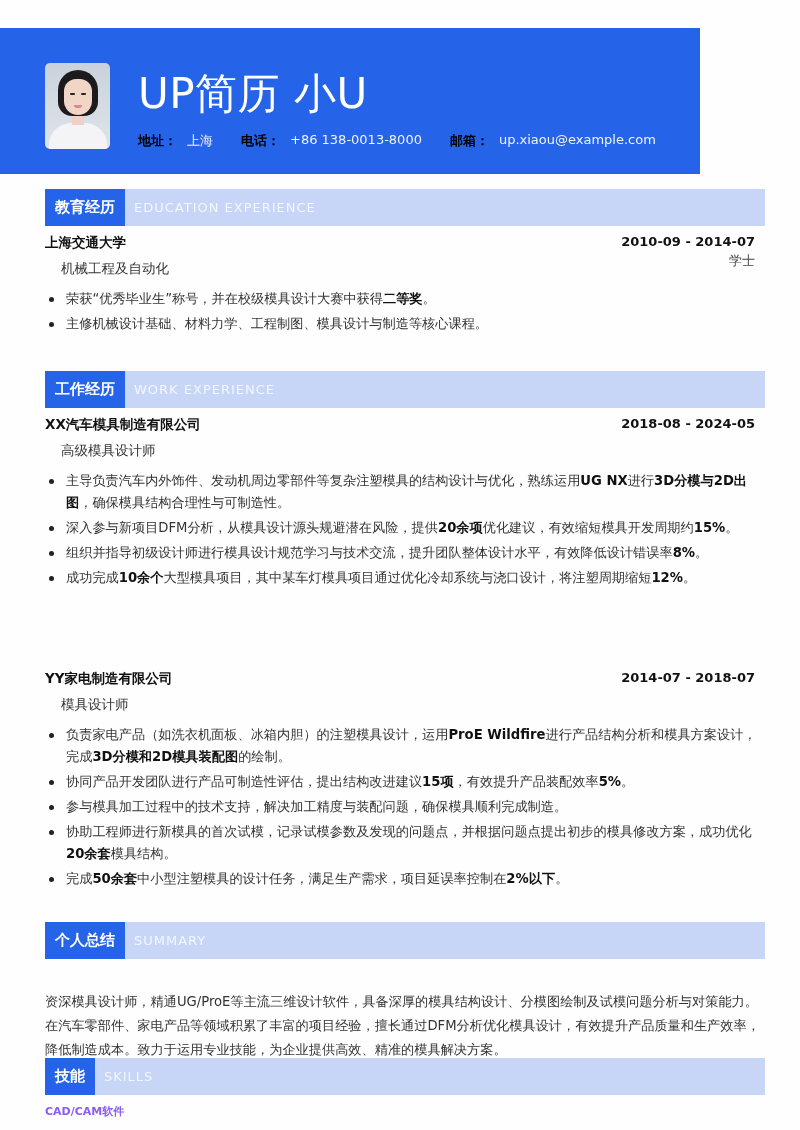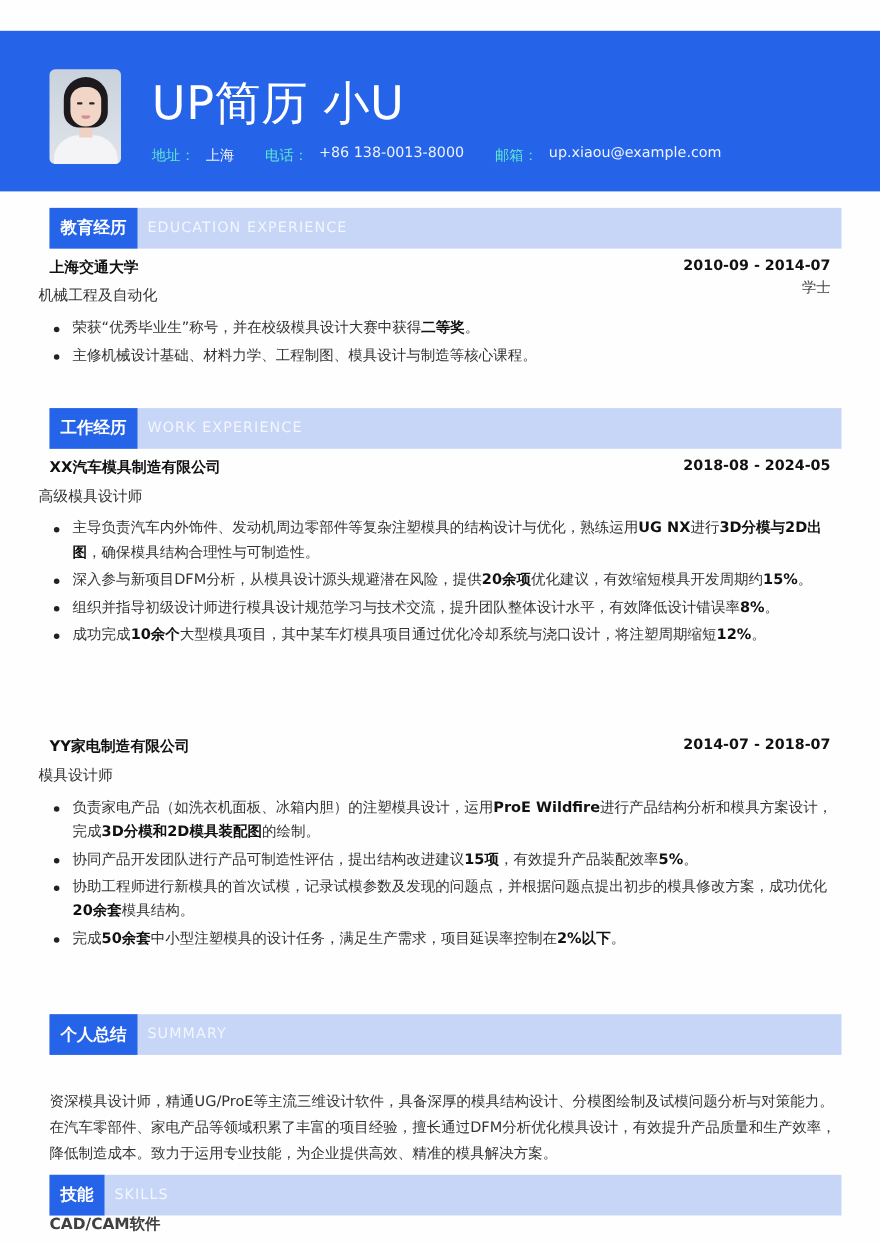--- a/index.html
+++ b/index.html
@@ -1,20 +1,20 @@
 <!DOCTYPE html>
 <html><head>
   <meta charset="utf-8">
   <style>
     * { box-sizing: border-box; margin: 0; padding: 0; }
     html, body { width: 800px; height: 1130px; background: #fefefe; overflow: hidden; }
     body { font-family: "DejaVu Sans", "Liberation Sans", sans-serif; color: #222; font-size: 13.5px; }
 
     .header {
-      position: absolute; left: 0; top: 28px; width: 800px; height: 146px;
+      position: absolute; left: 0; top: 28px; width: 700px; height: 146px;
       background: #2563e8;
     }
     .photo {
       position: absolute; left: 45px; top: 35px; width: 65px; height: 86px;
       border-radius: 5px; overflow: hidden;
       background: linear-gradient(180deg, #c9d2dc 0%, #dfe4ea 100%);
     }
     .photo .hair {
       position: absolute; left: 13px; top: 7px; width: 40px; height: 46px;
       background: #1c1a1c; border-radius: 20px 20px 14px 14px;
@@ -32,56 +32,56 @@
       background: #f4f4f6; border-radius: 22px 22px 0 0;
     }
 
     .name {
       position: absolute; left: 138px; top: 38px;
       font-size: 42px; color: #ffffff; font-weight: 500; letter-spacing: 0.5px;
       font-family: "DejaVu Sans", sans-serif;
     }
     .contact { position: absolute; left: 138px; top: 104px; font-size: 13px; color: #fff; display: flex; }
     .contact .item { margin-right: 28px; display: flex; }
-    .contact .lbl { color: #5eead4; margin-right: 10px; }
+    .contact .lbl { color: #000000; margin-right: 10px; font-weight: bold; }
     .contact .val { color: #eef3ff; }
 
     .section-head {
       position: absolute; left: 45px; width: 720px; height: 37px;
       background: #c7d6f7; display: flex; align-items: center;
     }
     .section-head .cn {
       background: #2563e8; color: #fff; font-weight: bold; font-size: 15px;
       height: 37px; display: flex; align-items: center; padding: 0 10px;
     }
     .section-head .en {
       color: #f2f6ff; font-size: 13px; letter-spacing: 1px; margin-left: 9px;
     }
 
     .entry-title { position: absolute; left: 45px; font-weight: bold; font-size: 13.5px; color: #111; }
     .entry-date { position: absolute; right: 45px; font-weight: bold; font-size: 13px; color: #111; text-align: right; }
-    .entry-sub { position: absolute; left: 35px; font-size: 13.5px; color: #333; }
+    .entry-sub { position: absolute; left: 61px; font-size: 13.5px; color: #333; }
     .entry-degree { position: absolute; right: 45px; font-size: 13px; color: #444; text-align: right; }
 
     ul.bullets { position: absolute; left: 45px; width: 715px; list-style: none; }
     ul.bullets li {
       position: relative; padding-left: 21px; font-size: 13.2px; line-height: 22px; color: #333;
       margin-bottom: 3px;
     }
     ul.bullets li::before {
       content: ""; position: absolute; left: 4px; top: 9px; width: 5px; height: 5px;
       border-radius: 50%; background: #222;
     }
     ul.bullets li b { color: #111; font-weight: bold; }
 
     .summary {
       position: absolute; left: 45px; top: 990px; width: 715px;
       font-size: 13.2px; line-height: 24px; color: #333;
     }
-    .skill-title { position: absolute; left: 45px; top: 1104px; font-weight: bold; font-size: 14px; color: #404040; }
+    .skill-title { position: absolute; left: 45px; top: 1104px; font-weight: bold; font-size: 11px; color: #8b5cf6; }
   </style>
 </head>
 <body>
 
 <div class="header">
   <div class="photo">
     <div class="body"></div>
     <div class="neck"></div>
     <div class="hair"></div>
     <div class="face"></div>
@@ -133,27 +133,28 @@
     <li><span>组织并指导初级设计师进行模具设计规范学习与技术交流，提升团队整体设计水平，有效降低设计错误率</span><b>8%</b><span>。</span></li>
     <li><span>成功完成</span><b>10余个</b><span>大型模具项目，其中某车灯模具项目通过优化冷却系统与浇口设计，将注塑周期缩短</span><b>12%</b><span>。</span></li>
   </ul>
 
 <div class="entry-title" style="top:670px;">YY家电制造有限公司</div>
 <div class="entry-date" style="top:670px;">2014-07 - 2018-07</div>
 <div class="entry-sub" style="top:696px;">模具设计师</div>
 <ul class="bullets" style="top:724px;">
     <li><span>负责家电产品（如洗衣机面板、冰箱内胆）的注塑模具设计，运用</span><b>ProE Wildfire</b><span>进行产品结构分析和模具方案设计，完成</span><b>3D分模和2D模具装配图</b><span>的绘制。</span></li>
     <li><span>协同产品开发团队进行产品可制造性评估，提出结构改进建议</span><b>15项</b><span>，有效提升产品装配效率</span><b>5%</b><span>。</span></li>
+    <li><span>参与模具加工过程中的技术支持，解决加工精度与装配问题，确保模具顺利完成制造。</span></li>
     <li><span>协助工程师进行新模具的首次试模，记录试模参数及发现的问题点，并根据问题点提出初步的模具修改方案，成功优化</span><b>20余套</b><span>模具结构。</span></li>
     <li><span>完成</span><b>50余套</b><span>中小型注塑模具的设计任务，满足生产需求，项目延误率控制在</span><b>2%以下</b><span>。</span></li>
   </ul>
 
 <div class="section-head" style="top:922px;">
   <span class="cn">个人总结</span>
   <span class="en">SUMMARY</span>
 </div>
 <div class="summary">资深模具设计师，精通UG/ProE等主流三维设计软件，具备深厚的模具结构设计、分模图绘制及试模问题分析与对策能力。在汽车零部件、家电产品等领域积累了丰富的项目经验，擅长通过DFM分析优化模具设计，有效提升产品质量和生产效率，降低制造成本。致力于运用专业技能，为企业提供高效、精准的模具解决方案。</div>
 
-<div class="section-head" style="top:1058px;margin-top:10px;">
+<div class="section-head" style="top:1058px;">
   <span class="cn">技能</span>
   <span class="en">SKILLS</span>
 </div>
 <div class="skill-title">CAD/CAM软件</div>
 
 </body></html>

